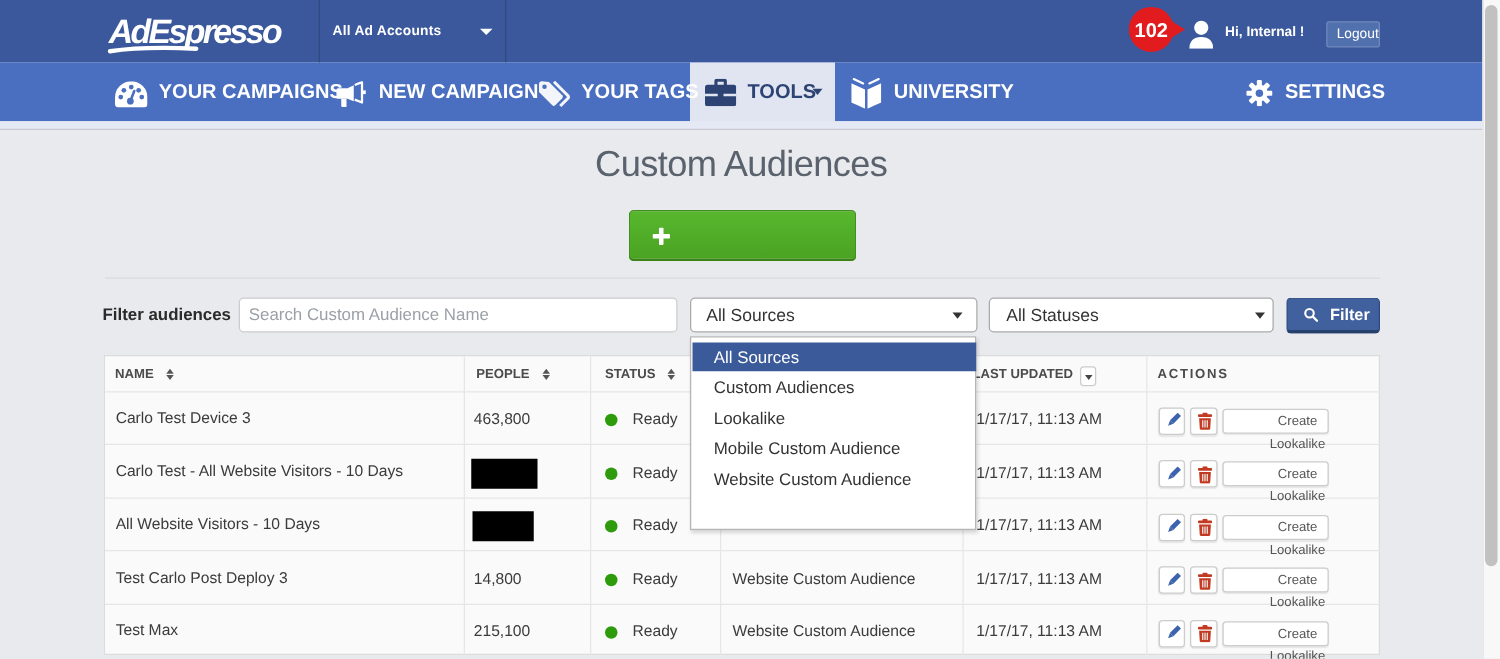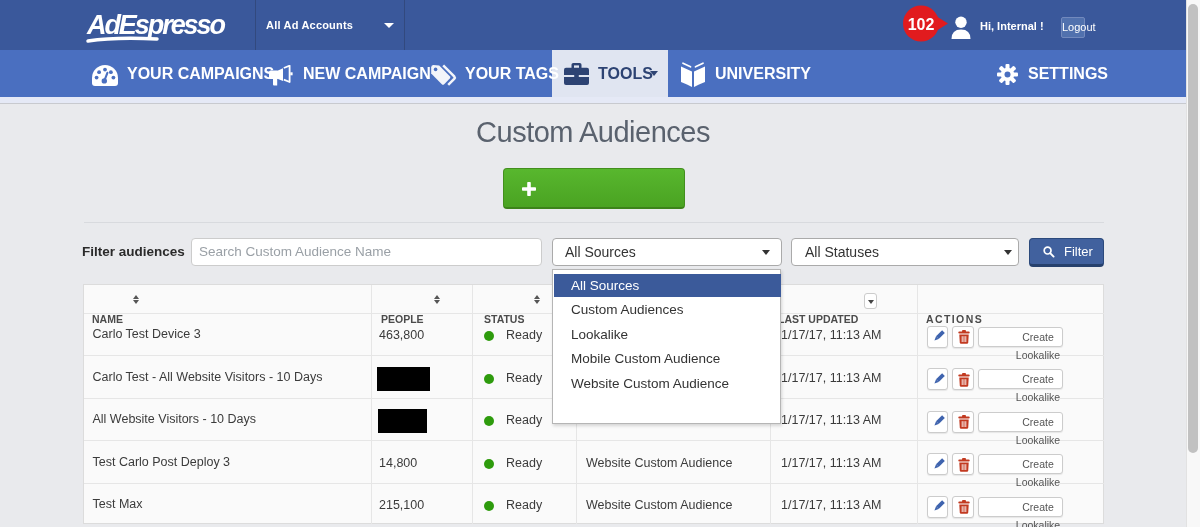--- a/index.html
+++ b/index.html
@@ -6,21 +6,21 @@
 html,body { width:1200px; height:527px; overflow:hidden; }
 body { font-family:"Liberation Sans", sans-serif; background:#e9eaed; position:relative; }
 .abs { position:absolute; }
 
 
 #topbar { position:absolute; left:0; top:0; width:1186px; height:50px; background:#3a589b; }
 .tsep { position:absolute; top:0; width:1px; height:50px; background:#32497e; }
 #acct { position:absolute; left:266px; top:0; height:50px; line-height:51px; color:#fff; font-size:11px; font-weight:bold; letter-spacing:0.2px; }
 #acct-caret { position:absolute; left:384px; top:23px; width:0; height:0; border-left:5px solid transparent; border-right:5px solid transparent; border-top:5px solid #fff; }
 #hi { position:absolute; left:980px; top:0; height:50px; line-height:53px; color:#fff; font-size:11px; font-weight:bold; }
-#logout { position:absolute; left:1061px; top:17px; width:24px; height:21px; background:#5171ae; border:1px solid #7289bd; border-radius:2px; color:#fff; font-size:11px; text-align:right; line-height:19px; }
+#logout { position:absolute; left:1061px; top:17px; width:43px; height:21px; background:#5171ae; border:1px solid #7289bd; border-radius:2px; color:#fff; font-size:11px; text-align:right; line-height:19px; }
 
 
 #navbar { position:absolute; left:0; top:50px; width:1186px; height:47px; background:#4a6fc0; }
 #substrip { position:absolute; left:0; top:97px; width:1186px; height:6px; background:#e5e9f6; }
 #subline { position:absolute; left:0; top:103px; width:1186px; height:1px; background:#c8cacf; }
 .navitem { position:absolute; top:50px; height:47px; line-height:48px; white-space:nowrap; color:#fff; font-size:16px; font-weight:bold; letter-spacing:0px; }
 #toolstab { position:absolute; left:552px; top:50px; width:116px; height:53px; background:#e0e5f1; }
 #tools-caret { position:absolute; left:650px; top:71px; width:0; height:0; border-left:4.5px solid transparent; border-right:4.5px solid transparent; border-top:5px solid #2d4373; }
 
 
@@ -30,27 +30,27 @@
 #divider { position:absolute; left:84px; top:222px; width:1020px; height:1px; background:#d8dade; }
 
 
 #flabel { position:absolute; left:82px; top:238px; height:28px; line-height:28px; font-size:13.5px; font-weight:bold; color:#2b2b2b; }
 #fsearch { position:absolute; left:191px; top:238px; width:351px; height:28px; background:#fff; border:1px solid #ccc; border-radius:4px; color:#9aa0a6; font-size:13.5px; line-height:26px; padding-left:7px; }
 .sel { position:absolute; top:238px; height:28px; background:#fff; border:1px solid #aaa; border-radius:4px; font-size:14px; color:#333; line-height:26px; }
 #sel1 { left:552px; width:230px; padding-left:12px; }
 #sel2 { left:791px; width:228px; padding-left:13px; }
 .selcaret { position:absolute; top:11px; width:0; height:0; border-left:4.5px solid transparent; border-right:4.5px solid transparent; border-top:5px solid #333; }
 #filterbtn { position:absolute; left:1029px; top:238px; width:75px; height:29px; background:#41619e; border:1px solid #2c4a7c; border-bottom:3px solid #27416d; border-radius:4px; color:#fff; }
-#filterbtn span { position:absolute; left:34px; top:0; line-height:26px; font-size:13px; font-weight:normal; }
+#filterbtn span { position:absolute; left:34px; top:0; line-height:26px; font-size:13px; font-weight:bold; }
 
 
 #table { position:absolute; left:83px; top:284px; width:1021px; height:240px; background:#fafafa; border:1px solid #dcdcdc; }
 .vline { position:absolute; top:0; width:1px; height:239px; background:#e6e6e6; }
 .hline { position:absolute; left:0; width:1020px; height:1px; background:#e6e6e6; }
-.th { position:absolute; top:0; height:28px; line-height:29px; font-size:10.5px; font-weight:bold; color:#4b4b4b; letter-spacing:0; white-space:nowrap;margin-top:20px; }
+.th { position:absolute; top:0; height:28px; line-height:29px; font-size:10.5px; font-weight:bold; color:#4b4b4b; letter-spacing:0; white-space:nowrap; }
 .td { position:absolute; font-size:12.5px; color:#3b3b3b; white-space:nowrap; }
 .sort { position:absolute; width:7px; height:9px; }
 .sort .up { position:absolute; left:0; top:0; width:0; height:0; border-left:3.5px solid transparent; border-right:3.5px solid transparent; border-bottom:4px solid #555; }
 .sort .dn { position:absolute; left:0; top:5px; width:0; height:0; border-left:3.5px solid transparent; border-right:3.5px solid transparent; border-top:4px solid #555; }
 #lu-sortbox { position:absolute; left:780px; top:8px; width:13px; height:16px; background:#fff; border:1px solid #ccc; border-radius:3px; }
 #lu-sortbox i { position:absolute; left:2.5px; top:5.5px; width:0; height:0; border-left:3.5px solid transparent; border-right:3.5px solid transparent; border-top:4px solid #444; }
 .dot { position:absolute; width:10px; height:10px; border-radius:50%; background:#2e9b0d; }
 .blackbox { position:absolute; background:#000; }
 .abtn { position:absolute; background:#fff; border:1px solid #ccc; border-radius:3px; box-shadow:0 1px 1px rgba(0,0,0,0.08); }
 .lkbtn { position:absolute; width:85px; height:20px; background:#fff; border:1px solid #ccc; border-radius:3px; box-shadow:0 1px 1px rgba(0,0,0,0.08); font-size:10.5px; color:#555; text-align:center; line-height:18px;padding-left:36px; }

